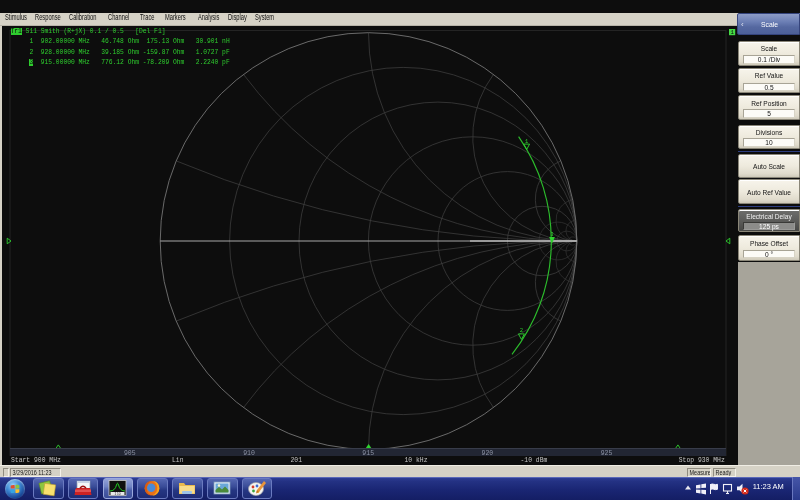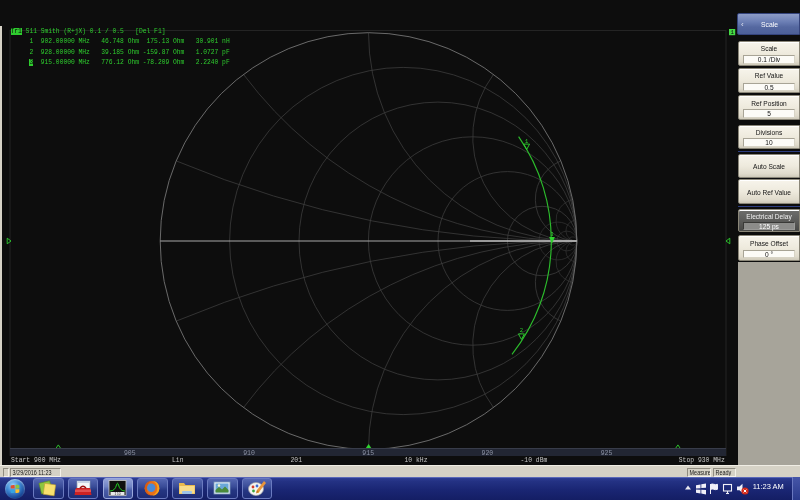--- a/index.html
+++ b/index.html
@@ -58,20 +58,31 @@
 .tbtn.lit{background:linear-gradient(#93a2d8 0%,#7083c4 40%,#4a5ca8 60%,#3a4c98 100%);border-color:#9aa8dc;}
 #tray{position:absolute;right:2px;top:0;height:23px;color:#fff;}
 #clock{position:absolute;right:15px;top:2.2px;text-align:center;color:#fff;font-size:7.5px;line-height:16px;white-space:nowrap;}
 #sdesk{position:absolute;right:0;top:0;width:7px;height:23px;background:linear-gradient(#4656a8,#2a3a8c);border-left:1px solid #6a78c0;}
 </style>
 </head>
 <body>
 <div id="scr">
 
 
+  <div id="menubar">
+    <span style="left:5px">Stimulus</span>
+    <span style="left:34.5px">Response</span>
+    <span style="left:68.5px">Calibration</span>
+    <span style="left:108px">Channel</span>
+    <span style="left:140px">Trace</span>
+    <span style="left:165px">Markers</span>
+    <span style="left:197.5px">Analysis</span>
+    <span style="left:227.5px">Display</span>
+    <span style="left:255px">System</span>
+  </div>
   <div id="lborder"></div>
 
   <div id="chart">
     <svg width="736" height="439" viewBox="2 26 736 439" style="position:absolute;left:0;top:0">
       <rect x="10" y="30.5" width="716" height="425" fill="none" stroke="#242424" stroke-width="1"></rect>
       <g fill="none" stroke="#424242" stroke-width="0.72">
         <circle cx="403.2" cy="241.0" r="173.6"></circle>
         <circle cx="437.9" cy="241.0" r="138.9"></circle>
         <circle cx="472.6" cy="241.0" r="104.2"></circle>
         <circle cx="507.4" cy="241.0" r="69.4"></circle>

